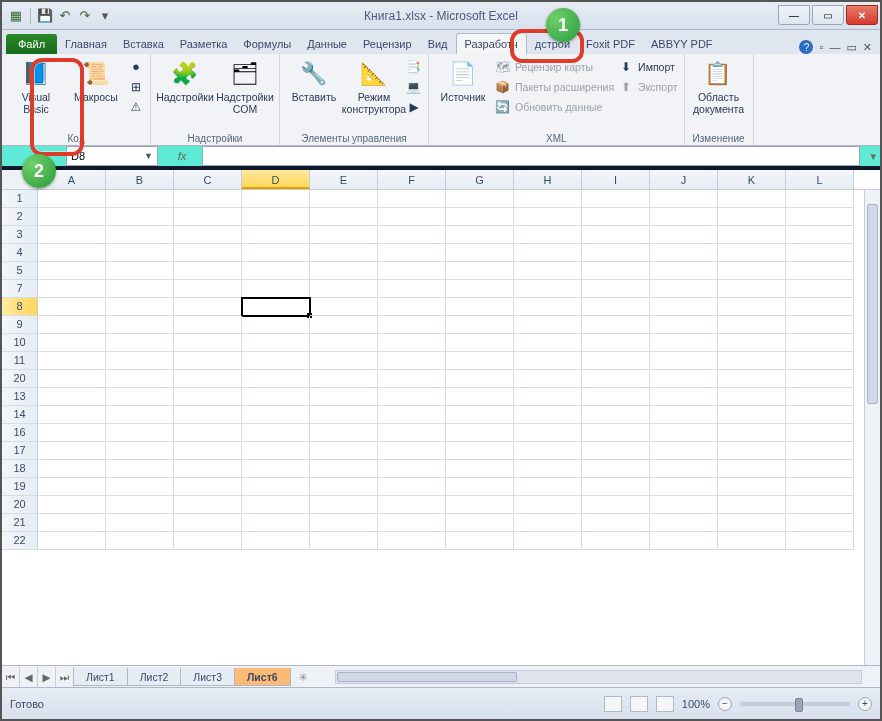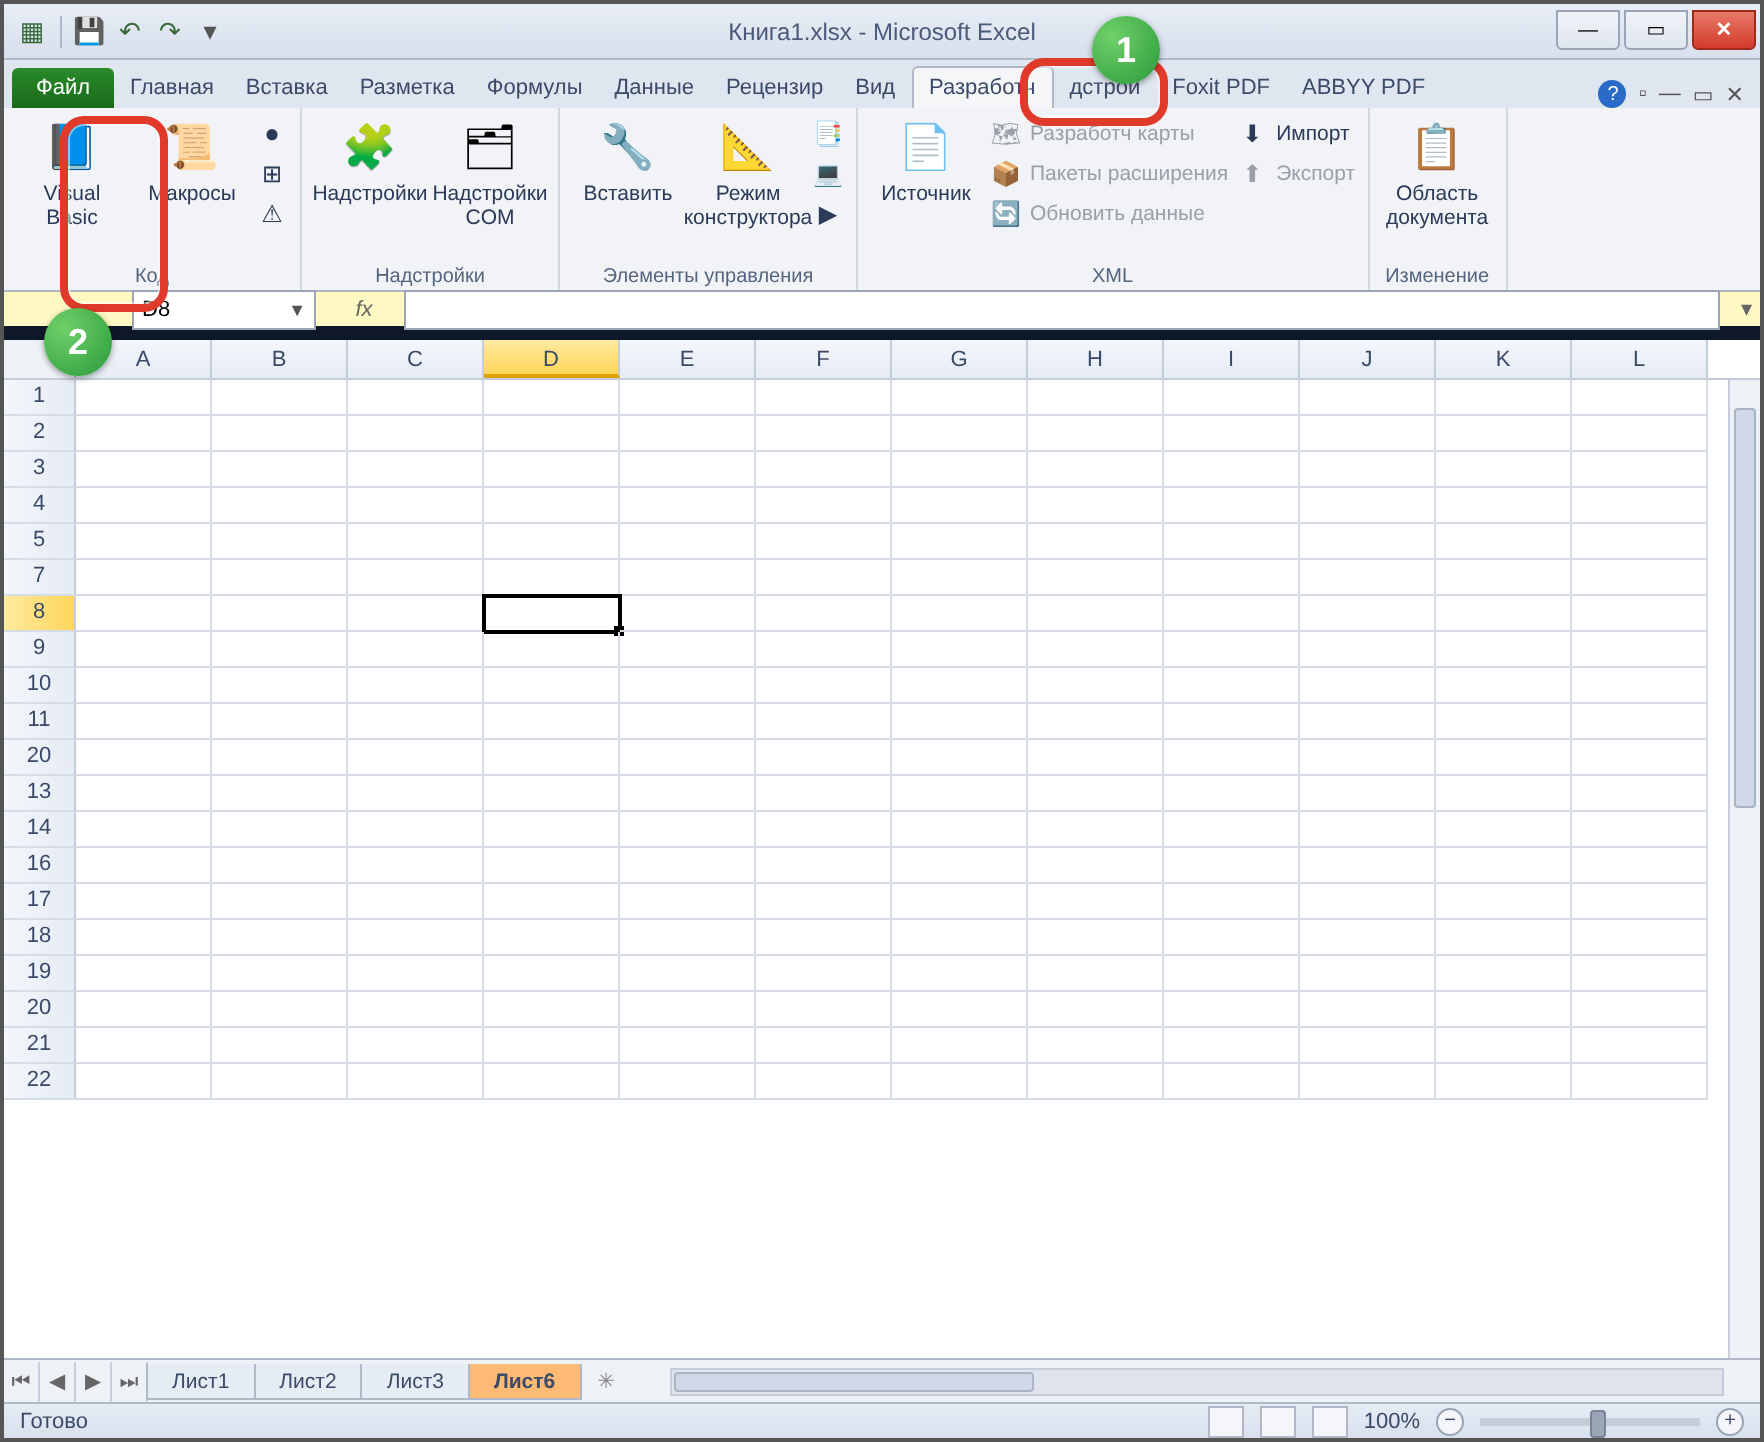--- a/index.html
+++ b/index.html
@@ -49,21 +49,21 @@
   .rgroup-label { font-size:10px; color:#55657f; text-align:left; padding:2px 0 1px; height:14px; }
   .bigbtn { display:flex; flex-direction:column; align-items:center; width:56px; padding-top:2px; gap:2px; }
   .bigbtn .bicon { width:32px; height:32px; display:flex; align-items:center; justify-content:center; font-size:22px; }
   .bigbtn .blabel { font-size:10.5px; text-align:center; line-height:1.1; color:#2a3a58; }
   .smrow { display:flex; flex-direction:column; gap:2px; padding-top:2px; }
   .smitem { display:flex; align-items:center; gap:4px; font-size:10.5px; color:#2a3a58; height:18px; }
   .smitem.disabled { color:#9aa0aa; }
   .smicon { width:16px; height:16px; display:flex; align-items:center; justify-content:center; font-size:12px; }
 
   
-  .fbar { height:24px; border-bottom:7px solid #0f172a; display:flex; align-items:center; background:#fef9c3; }
+  .fbar { height:24px; border-bottom:4px solid #0f172a; display:flex; align-items:center; background:#5eead4; }
   .namebox { width:92px; height:20px; margin:0 4px 0 64px; border:1px solid #9aa5b8; background:#fff; display:flex; align-items:center; padding:0 4px; font-size:11px; }
   .namebox .dd { margin-left:auto; font-size:9px; color:#555; }
   .fx { width:40px; display:flex; align-items:center; justify-content:center; color:#666; font-style:italic; gap:4px; }
   .finput { flex:1; height:20px; border:1px solid #9aa5b8; background:#fff; margin-right:6px; }
 
   
   .gridwrap { flex:1; display:flex; flex-direction:column; position:relative; background:#fff; }
   .colhead { display:flex; height:20px; border-bottom:1px solid #c5cddb; }
   .corner { width:36px; border-right:1px solid #c5cddb; background:#eef1f6; }
   .ch { width:68px; border-right:1px solid #c5cddb; background:linear-gradient(#f3f6fb,#e6ecf4); text-align:center; font-size:11px; color:#3a4a68; line-height:20px; }
@@ -80,21 +80,21 @@
 
   
   .sheetbar { height:22px; display:flex; align-items:center; border-top:1px solid #b0b8c8; background:#eef1f6; font-size:10.5px; }
   .sbnav { display:flex; gap:0; }
   .sbnav div { width:18px; text-align:center; color:#666; border-right:1px solid #c5cddb; line-height:20px; }
   .sbtab { padding:3px 12px 2px; border:1px solid #b0b8c8; border-top:none; background:#e6ecf4; margin-left:-1px; color:#3a4a68; }
   .sbtab.active { background:#fdba74; font-weight:bold; }
   .hscroll { flex:1; margin:0 18px 0 20px; height:14px; background:#dfe4ec; border:1px solid #c5cddb; position:relative; }
   .hscroll .thumb { position:absolute; left:1px; top:1px; bottom:1px; width:180px; background:#cfd8e6; border:1px solid #aab4c6; border-radius:2px; }
 
-  .statusbar { height:18px; background:linear-gradient(#e6ecf4,#d8e0ed); border-top:1px solid #b0b8c8; display:flex; align-items:center; padding:0 8px; font-size:11px; color:#3a4a68; }
+  .statusbar { height:32px; background:linear-gradient(#e6ecf4,#d8e0ed); border-top:1px solid #b0b8c8; display:flex; align-items:center; padding:0 8px; font-size:11px; color:#3a4a68; }
   .statusbar .right { margin-left:auto; display:flex; align-items:center; gap:8px; }
   .viewbtn { width:18px; height:16px; border:1px solid #b0b8c8; background:#f4f6fa; }
   .zslider { width:110px; height:4px; background:#c5cddb; position:relative; }
   .zslider::after { content:""; position:absolute; left:50%; top:-4px; width:6px; height:12px; background:#9aa5b8; border:1px solid #7a8498; border-radius:2px; }
   .zbtn { width:14px; height:14px; border:1px solid #9aa5b8; border-radius:50%; text-align:center; line-height:12px; background:#f4f6fa; font-size:10px; }
 
   
   .callout-ring { position:absolute; border:4px solid #e03a2a; border-radius:12px; box-shadow:0 0 0 1px rgba(255,255,255,.5) inset; pointer-events:none; }
   .callout-num { position:absolute; width:34px; height:34px; border-radius:50%; background:radial-gradient(circle at 30% 30%, #6fd06a, #2a9a3a); color:#fff; display:flex; align-items:center; justify-content:center; font-size:18px; font-weight:bold; box-shadow:0 1px 3px rgba(0,0,0,.4); pointer-events:none; }
 </style>
@@ -211,21 +211,21 @@
 
     <div class="rgroup">
       <div class="rgroup-body">
         <div class="bigbtn">
           <div class="bicon">📄</div>
           <div class="blabel">Источник</div>
         </div>
         <div class="smrow">
           <div class="smitem disabled">
               <span class="smicon">🗺</span>
-              <span>Разработч карты</span>
+              <span>Рецензир карты</span>
             </div>
           <div class="smitem disabled">
               <span class="smicon">📦</span>
               <span>Пакеты расширения</span>
             </div>
           <div class="smitem disabled">
               <span class="smicon">🔄</span>
               <span>Обновить данные</span>
             </div>
         </div>

